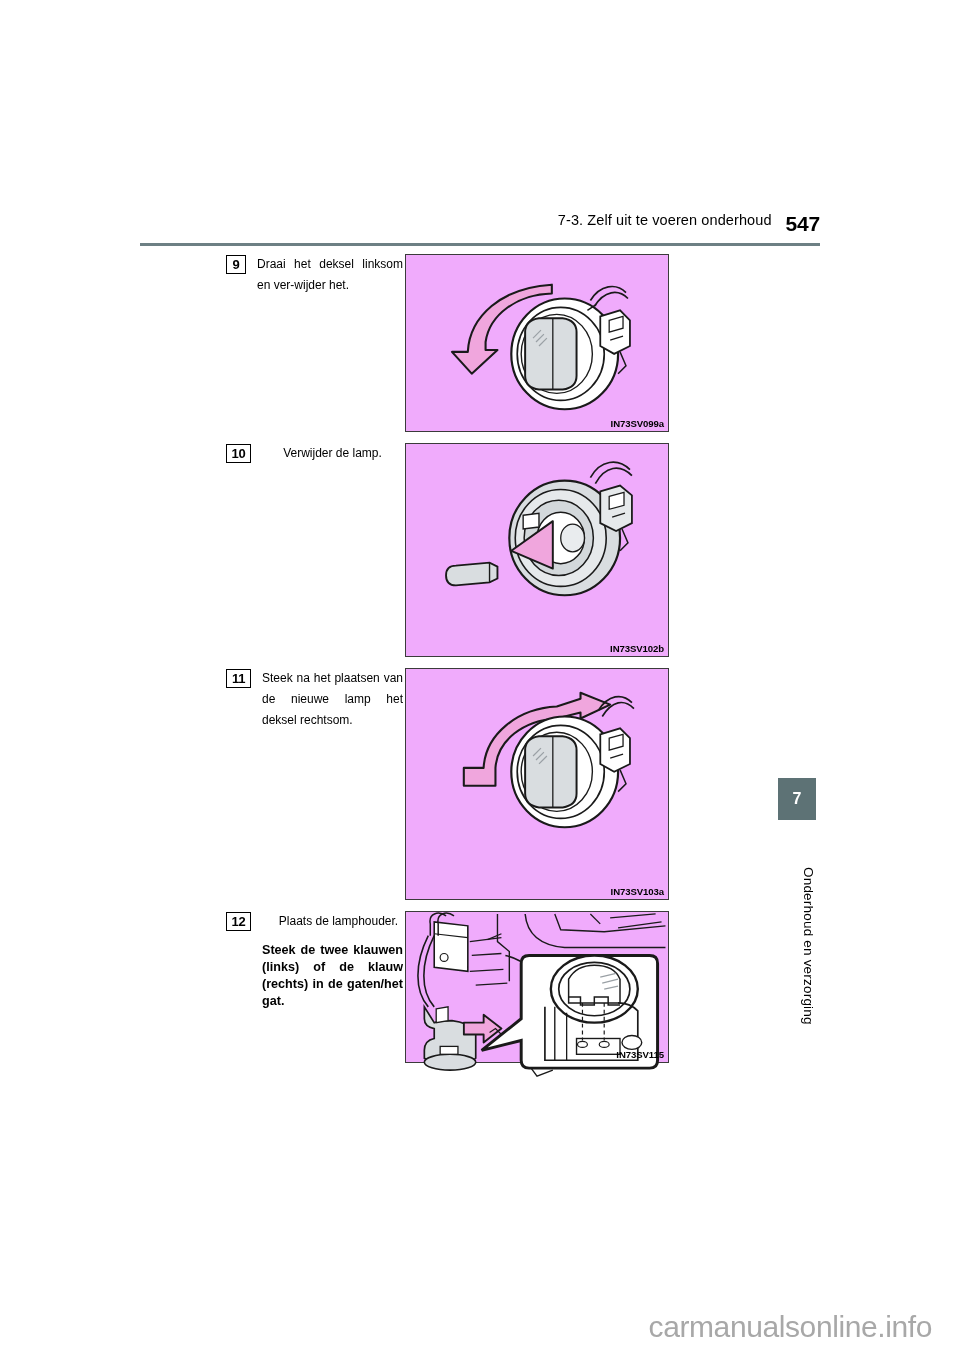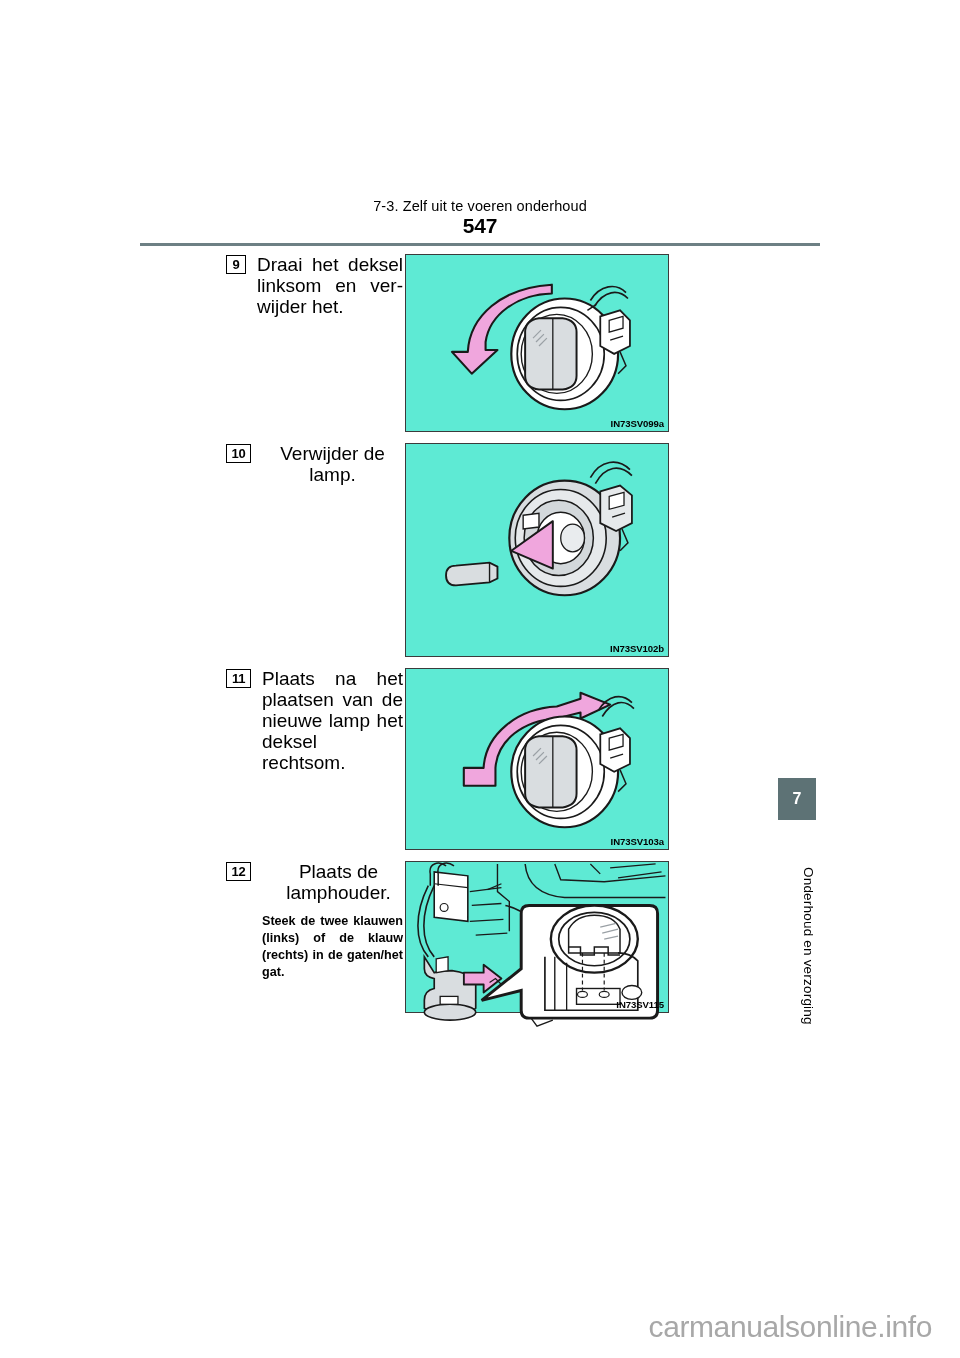--- a/index.html
+++ b/index.html
@@ -17,32 +17,32 @@
   }
 
   
   .header {
     position: absolute;
     left: 140px;
     top: 212px;
     width: 680px;
     height: 26px;
     display: flex;
-    align-items: center;
+    align-items: flex-start;
     justify-content: flex-end;
-    flex-direction: column;
   }
   .header-breadcrumb {
     font-size: 14.5px;
     color: #000;
     letter-spacing: 0.1px;
   }
   .header-pageno {
     font-size: 21px;
     font-weight: bold;
+    margin-left: 14px;
     letter-spacing: -0.2px;
   }
   .header-rule {
     position: absolute;
     left: 140px;
     top: 243px;
     width: 680px;
     height: 3px;
     background: #6d8084;
   }
@@ -78,21 +78,21 @@
     line-height: 17px;
     text-align: center;
     background: #fff;
     letter-spacing: -0.3px;
   }
   .step-num.wide {
     width: 25px;
   }
   .step-body {
     margin-left: 31px;
-    font-size: 19px;
+    font-size: 12px;
     line-height: 21px;
     text-align: justify;
     text-justify: inter-word;
     padding-right: 2px;
   }
   .step-body.nowrapjust {
     text-align: center;
   }
   .step-sub {
     margin-left: 31px;
@@ -101,21 +101,21 @@
     line-height: 17px;
     text-align: justify;
     padding-right: 2px;
     font-weight: bold;
   }
 
   
   .fig {
     position: relative;
     border: 1.3px solid #3b3b3b;
-    background: #5eead4;
+    background: #f0abfc;
     box-sizing: border-box;
     width: 264px;
   }
   .fig-code {
     position: absolute;
     right: 4px;
     bottom: 2px;
     font-size: 9.6px;
     font-weight: bold;
     letter-spacing: -0.1px;
@@ -242,23 +242,23 @@
         <path d="M50 123 Q 40 123, 40 133 Q 40 143, 50 143 L 84 140 L 92 136 L 92 124 L 84 120 Z" fill="#d9dde0" stroke="#1a1a1a" stroke-width="1.9"></path>
         <path d="M84 120 L 84 140" stroke="#1a1a1a" stroke-width="1.4"></path>
       </svg>
       <span class="fig-code">IN73SV102b</span>
     </div>
   </div>
 
   <div class="step-row" style="margin-bottom:11px;">
     <div class="step-text-col">
       <div class="step-num wide">11</div>
-      <div class="step-body" style="margin-left:36px;">Plaats na het plaatsen van de nieuwe lamp het deksel rechtsom.</div>
-    </div>
-    <div class="fig" style="height:182px;">
+      <div class="step-body" style="margin-left:36px;">Steek na het plaatsen van de nieuwe lamp het deksel rechtsom.</div>
+    </div>
+    <div class="fig" style="height:232px;">
       <svg viewBox="0 0 264 182" width="262" height="180">
 
         <path d="M58 118 L 58 100 L 78 100 C 80 66, 112 40, 152 38 L 176 30 L 176 24 L 206 36 L 176 50 L 176 44 L 152 50 C 118 52, 92 72, 90 100 L 90 118 Z" fill="#f0a6dd" stroke="#1a1a1a" stroke-width="2.1" stroke-linejoin="round"></path>
 
         <ellipse cx="160" cy="104" rx="54" ry="56" fill="#ffffff" stroke="#1a1a1a" stroke-width="2.2"></ellipse>
         <ellipse cx="156" cy="104" rx="44" ry="47" fill="#ffffff" stroke="#1a1a1a" stroke-width="1.7"></ellipse>
         <ellipse cx="152" cy="104" rx="36" ry="40" fill="#ffffff" stroke="#1a1a1a" stroke-width="1.4"></ellipse>
 
         <path d="M120 82 Q 120 70, 134 68 L 158 68 Q 172 70, 172 82 L 172 126 Q 172 138, 158 140 L 134 140 Q 120 138, 120 126 Z" fill="#d9dde0" stroke="#1a1a1a" stroke-width="2"></path>
         <path d="M148 68 L 148 140" stroke="#1a1a1a" stroke-width="1.3" fill="none"></path>

